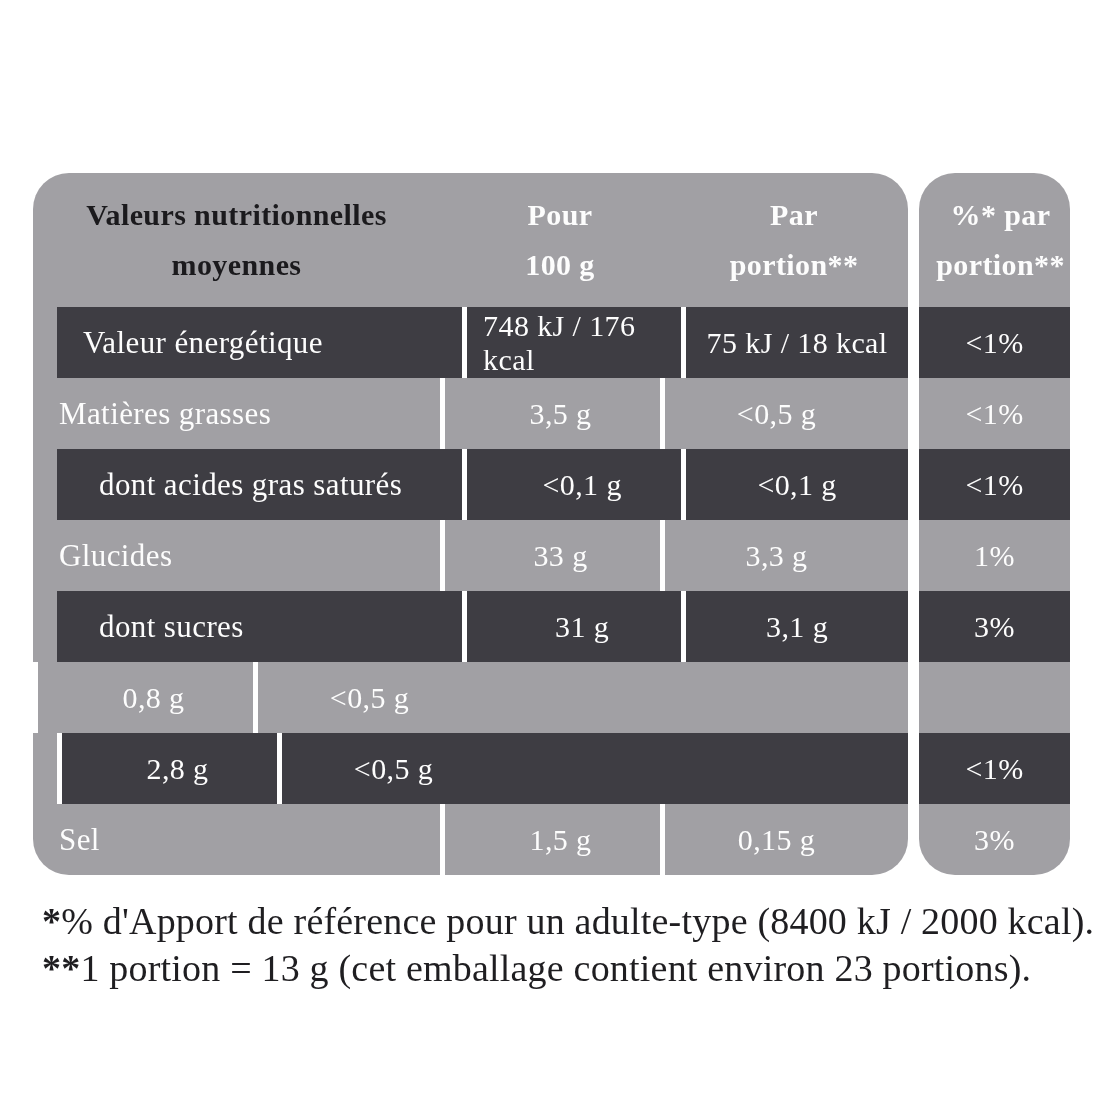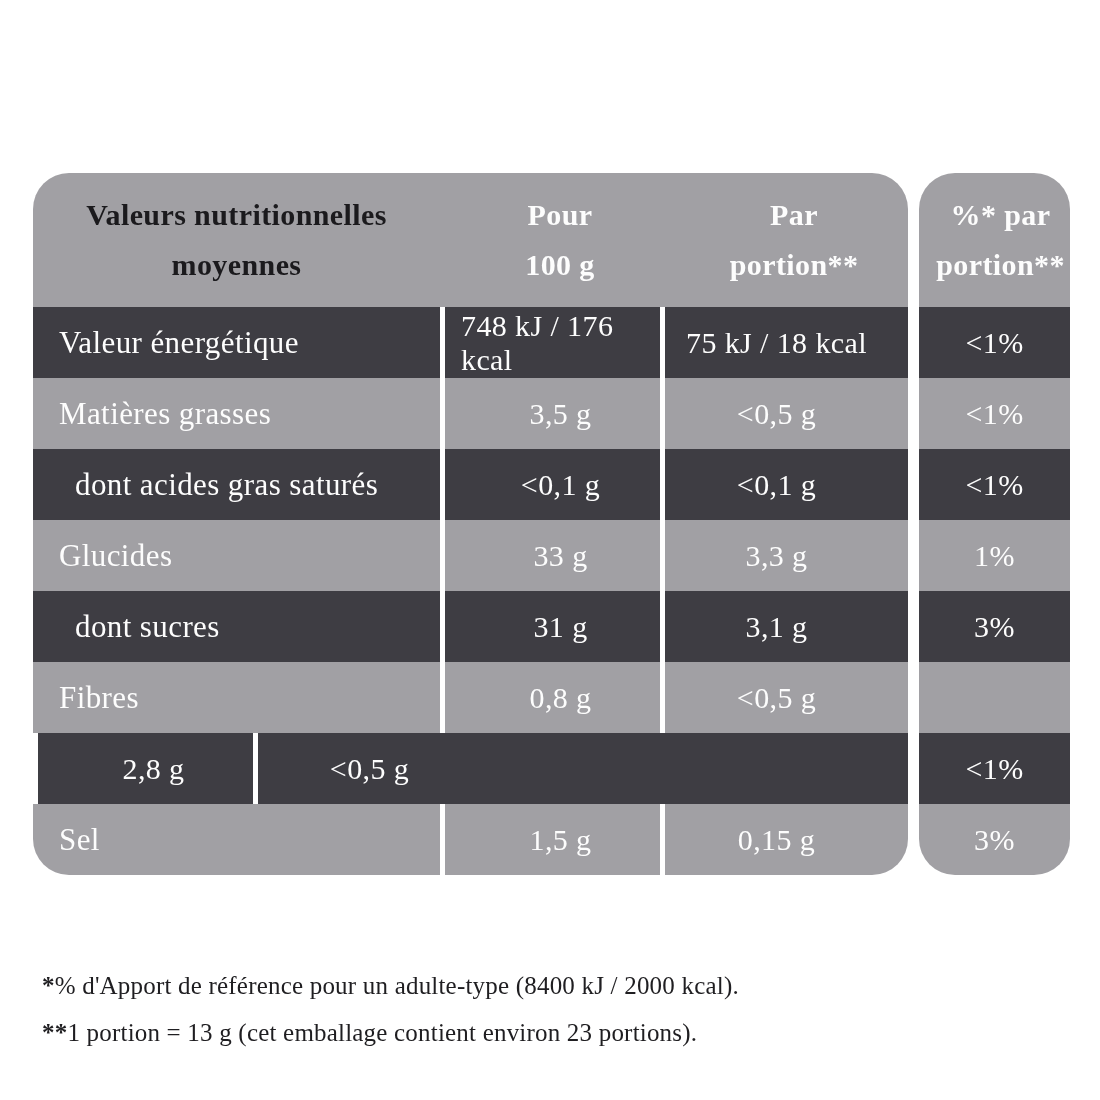--- a/index.html
+++ b/index.html
@@ -37,21 +37,21 @@
     display: flex; flex-direction: column; justify-content: center; align-items: center;
     font-weight: bold; font-size: 30px; line-height: 50px;
     letter-spacing: 0.4px; text-align: center;
   }
   .header-label { width: 407px; color: var(--header-text-dark); padding: 0 10px; }
   .header-light { color: var(--text-light); }
   .hc2 { width: 240px; }
   .hc3 { width: 228px; }
 
   .row { display: flex; height: 71px; }
-  .row.dark { background: var(--row-dark); }
+  .row.dark { background: var(--row-dark); margin-left: 24px; }
   .cell { display: flex; align-items: center; color: var(--text-light); font-size: 31px; letter-spacing: 0.4px; }
   .label-cell { width: 407px; padding-left: 26px; }
   .row.indent .label-cell { padding-left: 42px; }
   .value-cell { justify-content: center; font-size: 30px; }
   .vc2 { width: 220px; border-left: 5px solid var(--divider-white); padding-left: 16px; }
   .vc3 { width: 228px; border-left: 5px solid var(--divider-white); }
 
   
   .pct-panel {
     width: 151px; height: 702px;
@@ -67,23 +67,23 @@
   }
   .pct-cell {
     height: 71px;
     display: flex; align-items: center; justify-content: center;
     color: var(--text-light); font-size: 30px; letter-spacing: 0.4px;
   }
   .pct-cell.dark { background: var(--row-dark); }
 
   
   .footnotes {
-    position: absolute; left: 42px; top: 962px;
+    position: absolute; left: 42px; top: 898px;
     color: var(--footnote-text);
-    font-size: 25px; line-height: 47px; letter-spacing: 0.2px;
+    font-size: 38px; line-height: 47px; letter-spacing: 0.2px;
   }
   .footnote .marker { font-weight: bold; }
 </style>
 </head>
 <body>
 
 <div class="label-area">
 
   <div class="table-area">
 
@@ -128,21 +128,20 @@
         <div class="cell value-cell vc3">3,3 g</div>
       </div>
 
       <div class="row dark indent">
         <div class="cell label-cell">dont sucres</div>
         <div class="cell value-cell vc2">31 g</div>
         <div class="cell value-cell vc3">3,1 g</div>
       </div>
 
       <div class="row">
-        <div class="cell label-cell">Fibres</div>
         <div class="cell value-cell vc2">0,8 g</div>
         <div class="cell value-cell vc3">&lt;0,5 g</div>
       </div>
 
       <div class="row dark">
         <div class="cell value-cell vc2">2,8 g</div>
         <div class="cell value-cell vc3">&lt;0,5 g</div>
       </div>
 
       <div class="row">

